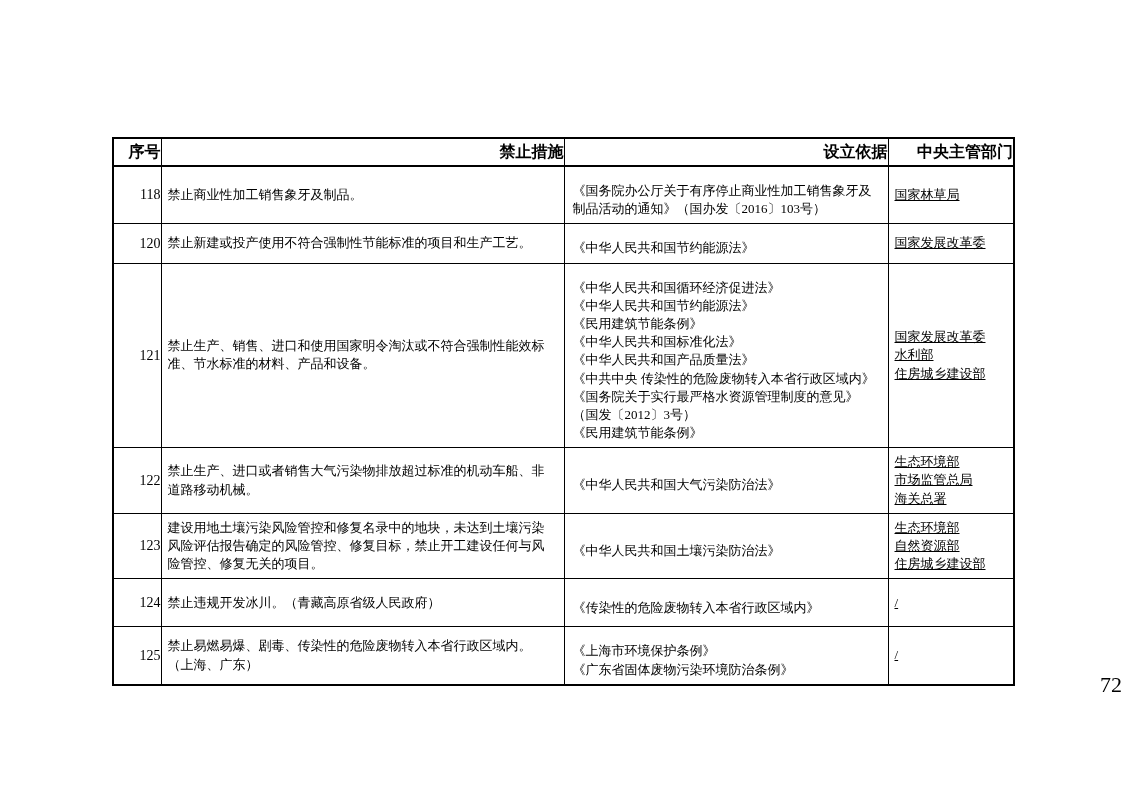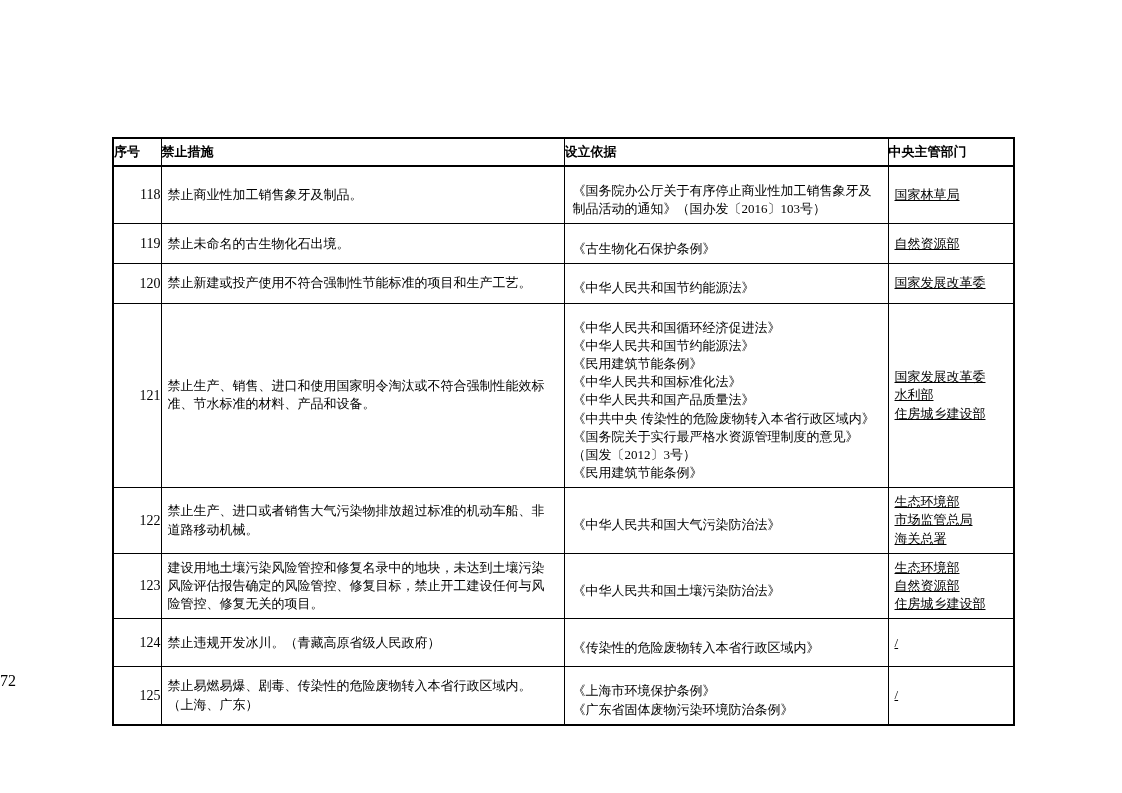--- a/index.html
+++ b/index.html
@@ -27,43 +27,43 @@
     border: 2px solid #000000;
   }
   table.doc-table th,
   table.doc-table td {
     border: 1px solid #000000;
     vertical-align: middle;
     overflow: hidden;
   }
   table.doc-table th {
     font-weight: bold;
-    font-size: 13px;
-    text-align: left;
+    font-size: 16px;
+    text-align: right;
     height: 28px;
     border-bottom: 2px solid #000000;
   }
   col.c-seq  { width: 48px; }
   col.c-meas { width: 403px; }
   col.c-basis{ width: 324px; }
   col.c-dept { width: 126px; }
   td { font-size: 13px; line-height: 1.4; }
   td.col-seq {
     text-align: right;
     font-size: 14px;
   }
   td.col-measure { padding: 5px 8px 5px 6px; }
   td.col-basis   { padding: 15px 6px 5px 8px; }
   td.col-dept    { padding: 5px 4px 5px 6px; text-decoration: underline; }
   .page-number {
     position: absolute;
     left: 0; right: 0;
     top: 672px;
-    text-align: left;
-    font-size: 16px;
+    text-align: right;
+    font-size: 22px;
   }
 </style>
 </head>
 <body>
 
 <div class="page">
   <div class="table-wrap">
     <table class="doc-table">
       <colgroup>
         <col class="c-seq">
@@ -81,30 +81,20 @@
       </thead>
       <tbody id="table-body">
           <tr style="height: 45px;">
     <td class="col-seq">118</td>
     <td class="col-measure">禁止商业性加工销售象牙及制品。</td>
     <td class="col-basis">
               <div>《国务院办公厅关于有序停止商业性加工销售象牙及制品活动的通知》（国办发〔2016〕103号）</div>
             </td>
     <td class="col-dept">
               <div>国家林草局</div>
-            </td>
-  </tr>
-          <tr style="height: 40px;">
-    <td class="col-seq">119</td>
-    <td class="col-measure">禁止未命名的古生物化石出境。</td>
-    <td class="col-basis">
-              <div>《古生物化石保护条例》</div>
-            </td>
-    <td class="col-dept">
-              <div>自然资源部</div>
             </td>
   </tr>
           <tr style="height: 39px;">
     <td class="col-seq">120</td>
     <td class="col-measure">禁止新建或投产使用不符合强制性节能标准的项目和生产工艺。</td>
     <td class="col-basis">
               <div>《中华人民共和国节约能源法》</div>
             </td>
     <td class="col-dept">
               <div>国家发展改革委</div>

